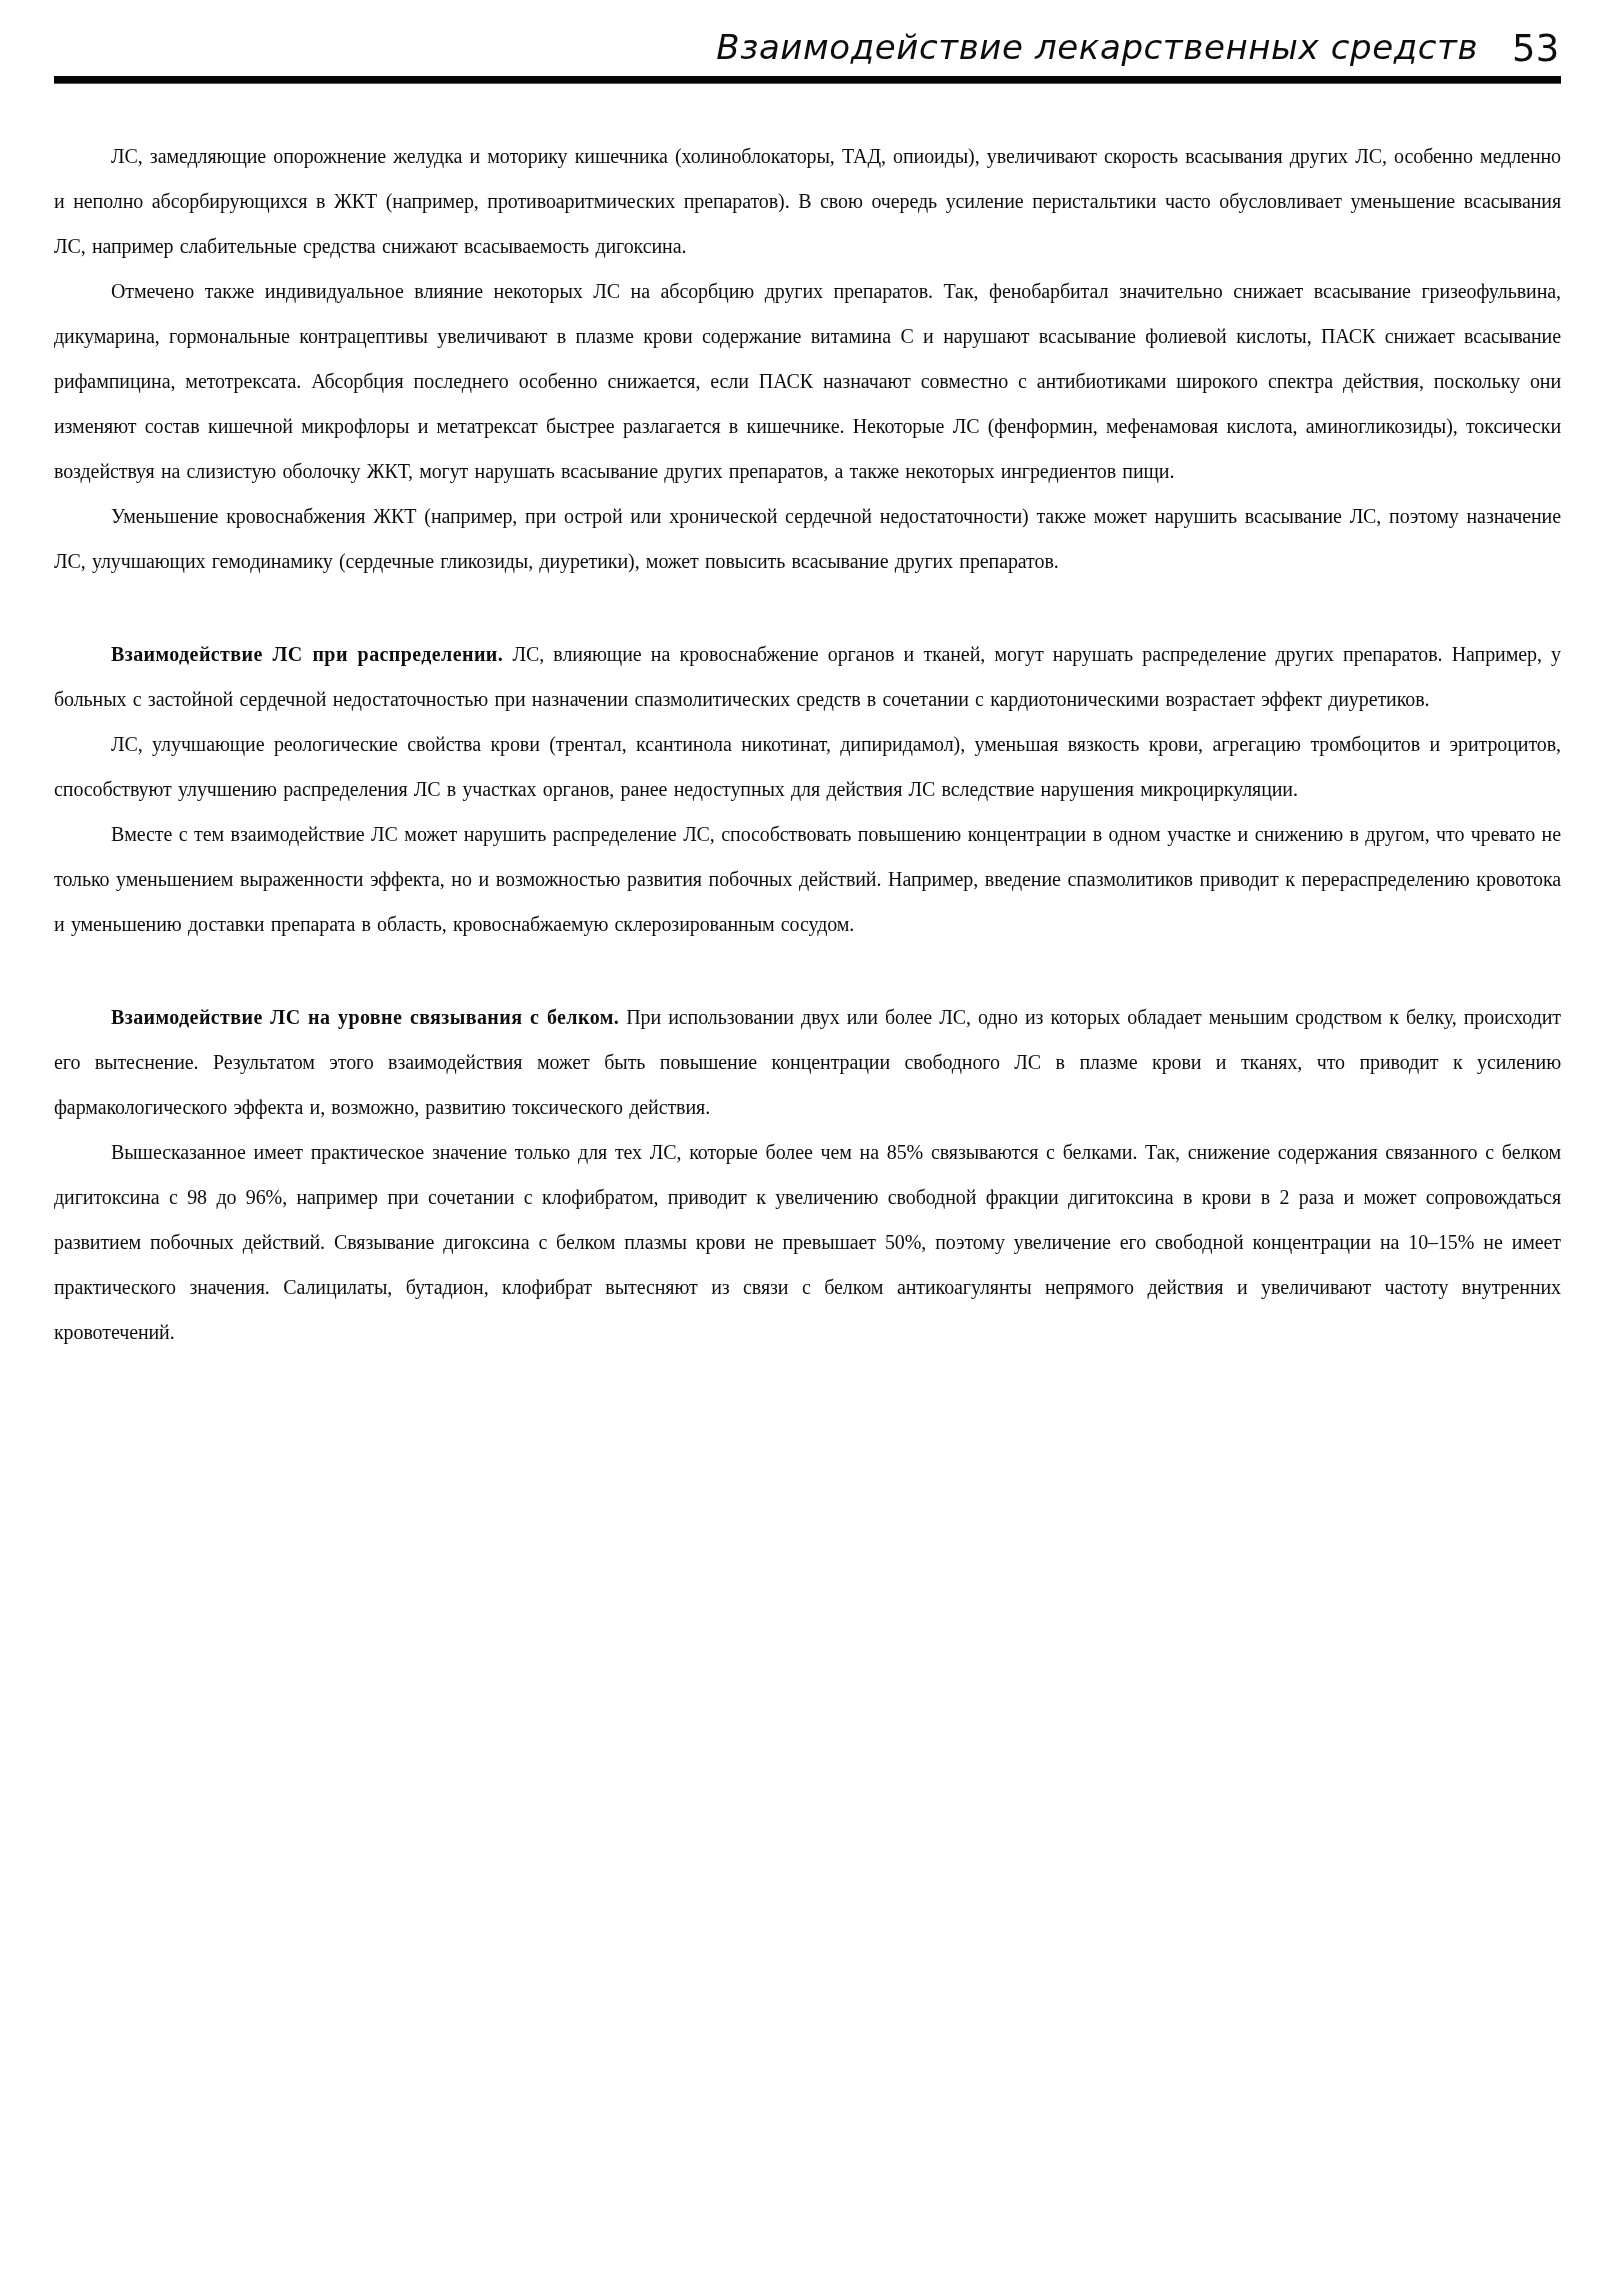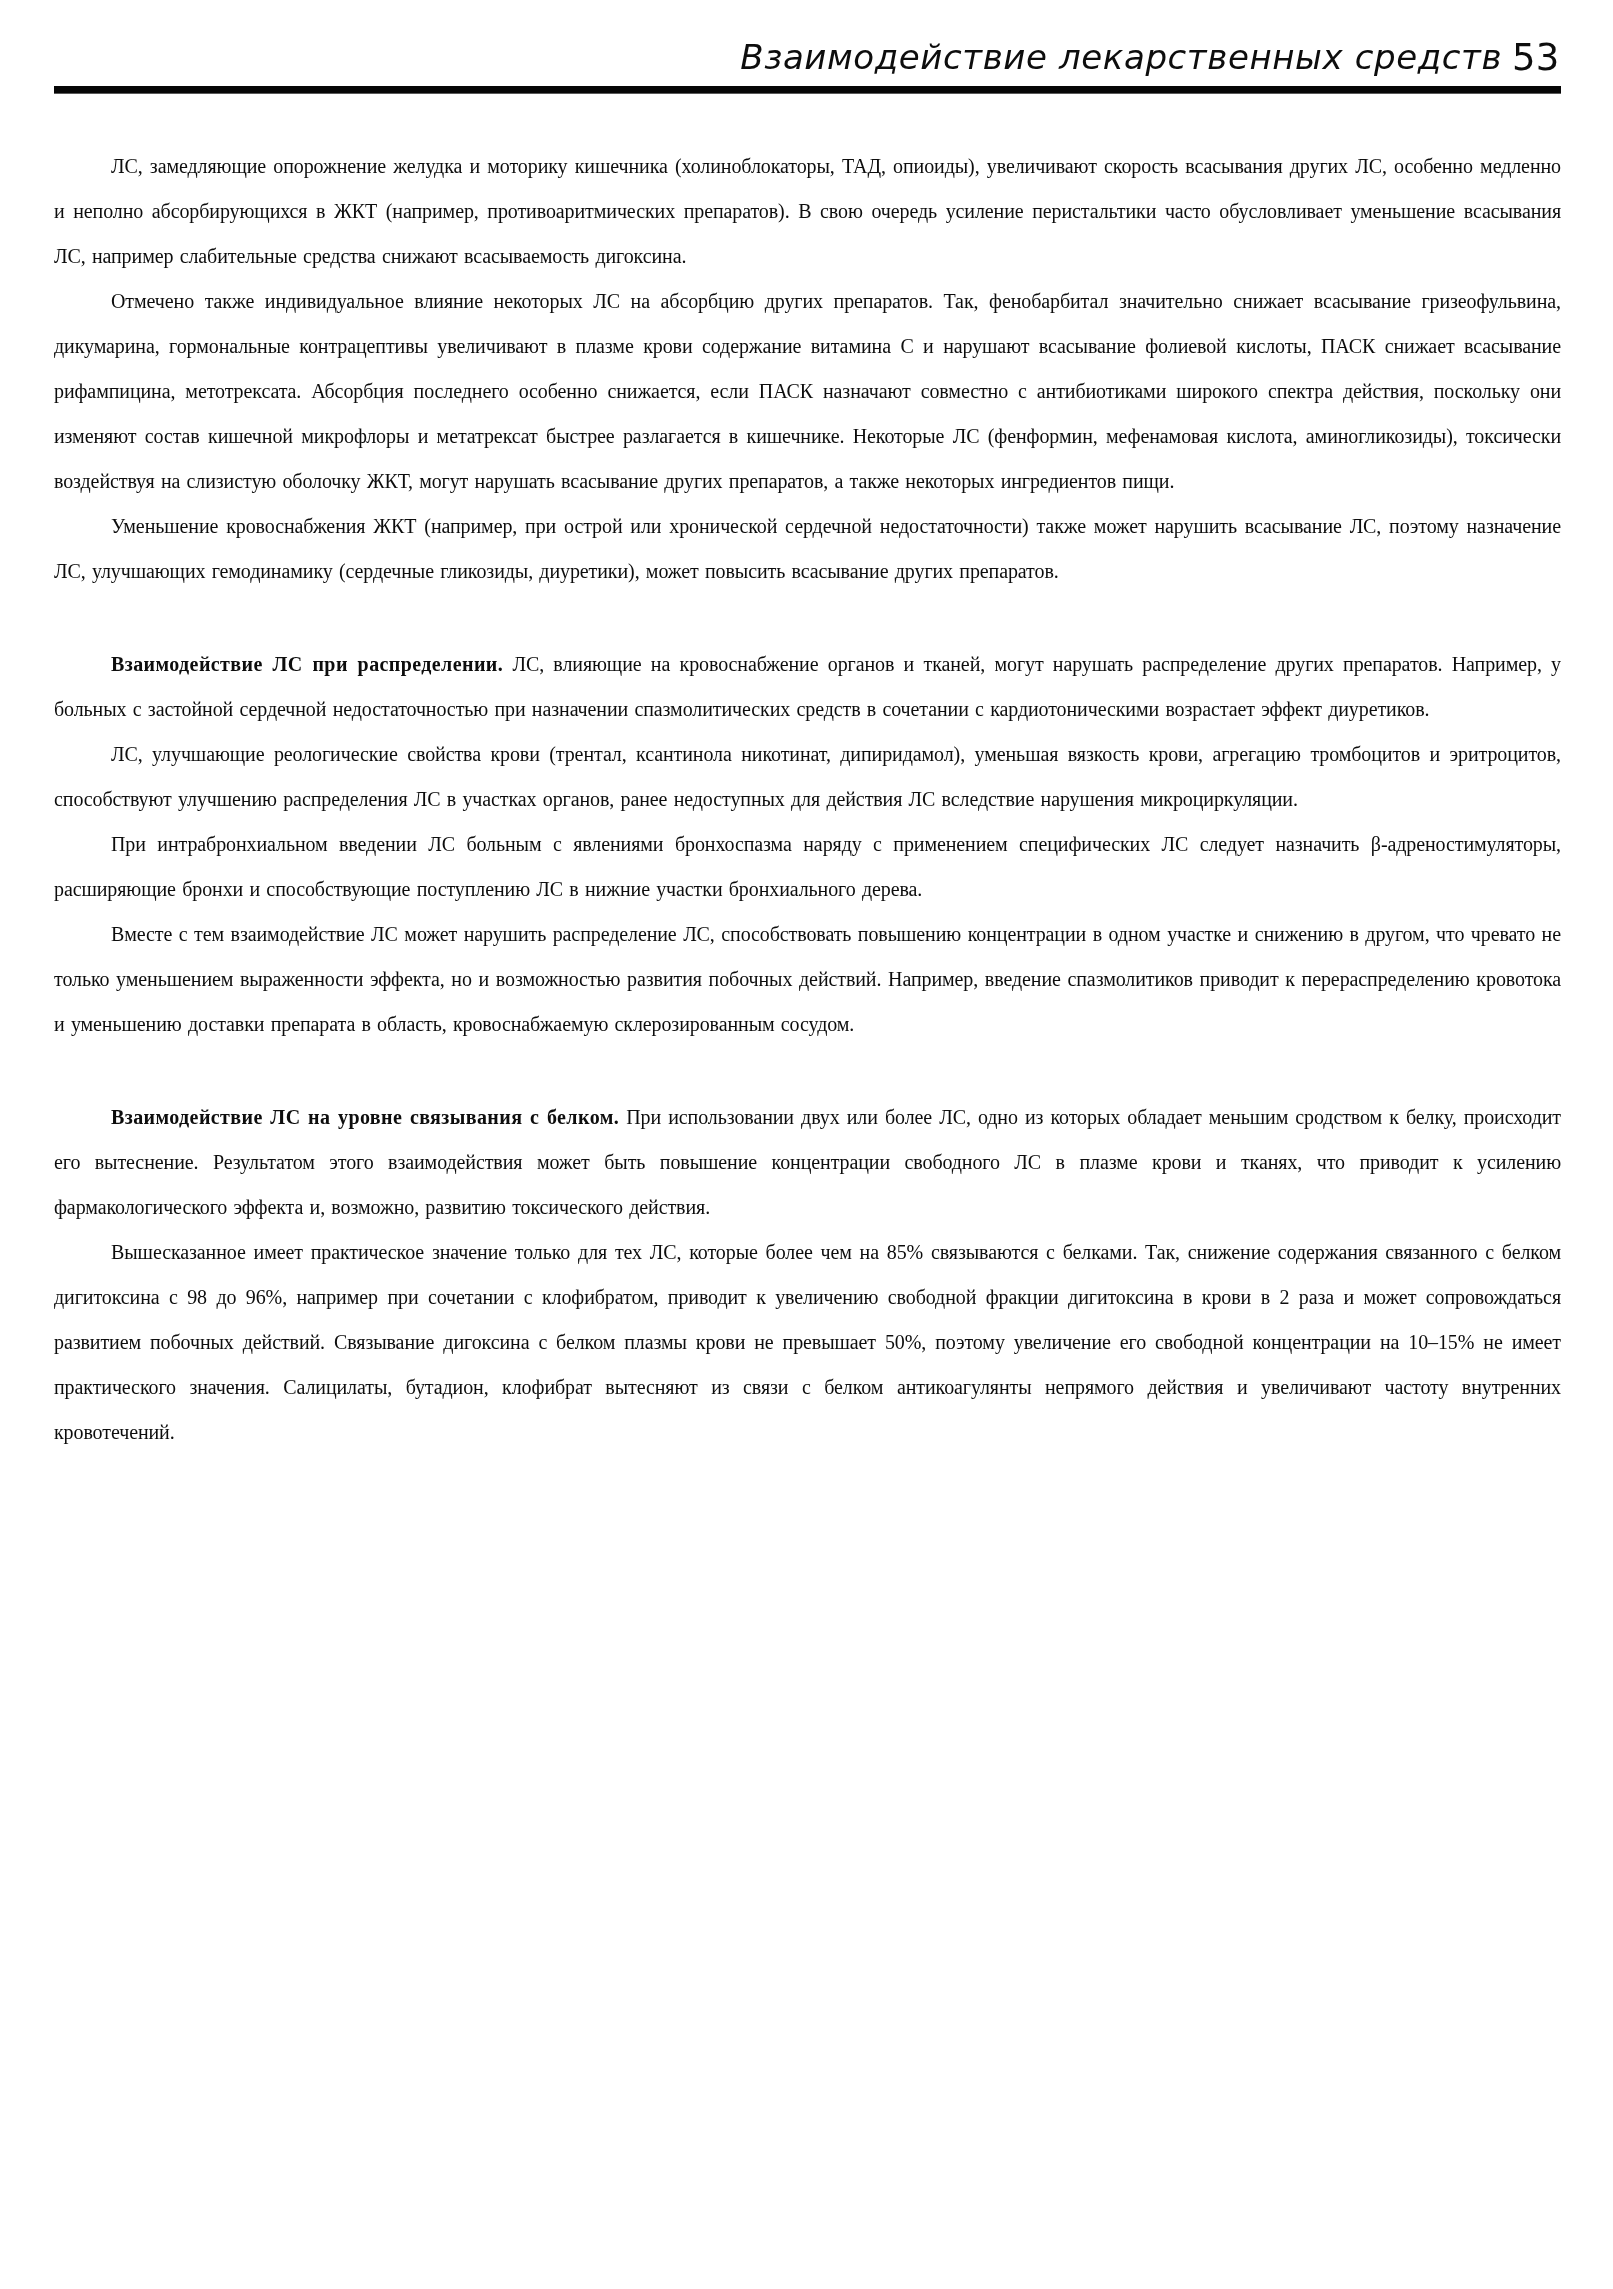--- a/index.html
+++ b/index.html
@@ -19,24 +19,24 @@
     box-sizing: border-box;
     width: 1613px;
     height: 2290px;
     padding: 26px 52px 0 54px;
     background: #ffffff;
   }
   
   .hdr {
     display: flex;
     justify-content: flex-end;
-    align-items: center;
-    gap: 10px;
+    align-items: flex-end;
+    gap: 34px;
     padding-right: 1.8px;
-    margin-top: 11px;
+    margin-top: 1px;
   }
   .hdr-title {
     font-family: "DejaVu Sans", sans-serif;
     font-style: italic;
     font-size: 34px;
     letter-spacing: 0.6px;
     white-space: nowrap;
   }
   .hdr-num {
     font-family: "DejaVu Sans", sans-serif;
@@ -89,21 +89,20 @@
     <p>ЛС, замедляющие опорожнение желудка и моторику кишечника (холиноблокаторы, ТАД, опиоиды), увеличивают скорость всасывания других ЛС, особенно медленно и неполно абсорбирующихся в ЖКТ (например, противоаритмических препаратов). В свою очередь усиление перистальтики часто обусловливает уменьшение всасывания ЛС, например слабительные средства снижают всасываемость дигоксина.</p>
 
     <p>Отмечено также индивидуальное влияние некоторых ЛС на абсорбцию других препаратов. Так, фенобарбитал значительно снижает всасывание гризеофульвина, дикумарина, гормональные контрацептивы увеличивают в плазме крови содержание витамина С и нарушают всасывание фолиевой кислоты, ПАСК снижает всасывание рифампицина, метотрексата. Абсорбция последнего особенно снижается, если ПАСК назначают совместно с антибиотиками широкого спектра действия, поскольку они изменяют состав кишечной микрофлоры и метатрексат быстрее разлагается в кишечнике. Некоторые ЛС (фенформин, мефенамовая кислота, аминогликозиды), токсически воздействуя на слизистую оболочку ЖКТ, могут нарушать всасывание других препаратов, а также некоторых ингредиентов пищи.</p>
 
     <p>Уменьшение кровоснабжения ЖКТ (например, при острой или хронической сердечной недостаточности) также может нарушить всасывание ЛС, поэтому назначение ЛС, улучшающих гемодинамику (сердечные гликозиды, диуретики), может повысить всасывание других препаратов.</p>
 
     <p class="sect"><strong class="lead">Взаимодействие ЛС при распределении.</strong><span> ЛС, влияющие на кровоснабжение органов и тканей, могут нарушать распределение других препаратов. Например, у больных с застойной сердечной недостаточностью при назначении спазмолитических средств в сочетании с кардиотоническими возрастает эффект диуретиков.</span></p>
 
     <p>ЛС, улучшающие реологические свойства крови (трентал, ксантинола никотинат, дипиридамол), уменьшая вязкость крови, агрегацию тромбоцитов и эритроцитов, способствуют улучшению распределения ЛС в участках органов, ранее недоступных для действия ЛС вследствие нарушения микроциркуляции.</p>
 
-    <p>При интрабронхиальном введении ЛС больным с явлениями бронхоспазма наряду с применением специфических ЛС следует назначить β-адреностимуляторы, расширяющие бронхи и способствующие поступлению ЛС в нижние участки бронхиального дерева.</p>
 
     <p>Вместе с тем взаимодействие ЛС может нарушить распределение ЛС, способствовать повышению концентрации в одном участке и снижению в другом, что чревато не только уменьшением выраженности эффекта, но и возможностью развития побочных действий. Например, введение спазмолитиков приводит к перераспределению кровотока и уменьшению доставки препарата в область, кровоснабжаемую склерозированным сосудом.</p>
 
     <p class="sect"><strong class="lead">Взаимодействие ЛС на уровне связывания с белком.</strong><span> При использовании двух или более ЛС, одно из которых обладает меньшим сродством к белку, происходит его вытеснение. Результатом этого взаимодействия может быть повышение концентрации свободного ЛС в плазме крови и тканях, что приводит к усилению фармакологического эффекта и, возможно, развитию токсического действия.</span></p>
 
     <p>Вышесказанное имеет практическое значение только для тех ЛС, которые более чем на 85% связываются с белками. Так, снижение содержания связанного с белком дигитоксина с 98 до 96%, например при сочетании с клофибратом, приводит к увеличению свободной фракции дигитоксина в крови в 2 раза и может сопровождаться развитием побочных действий. Связывание дигоксина с белком плазмы крови не превышает 50%, поэтому увеличение его свободной концентрации на 10–15% не имеет практического значения. Салицилаты, бутадион, клофибрат вытесняют из связи с белком антикоагулянты непрямого действия и увеличивают частоту внутренних кровотечений.</p>
 
   </main>
 
 </div>

